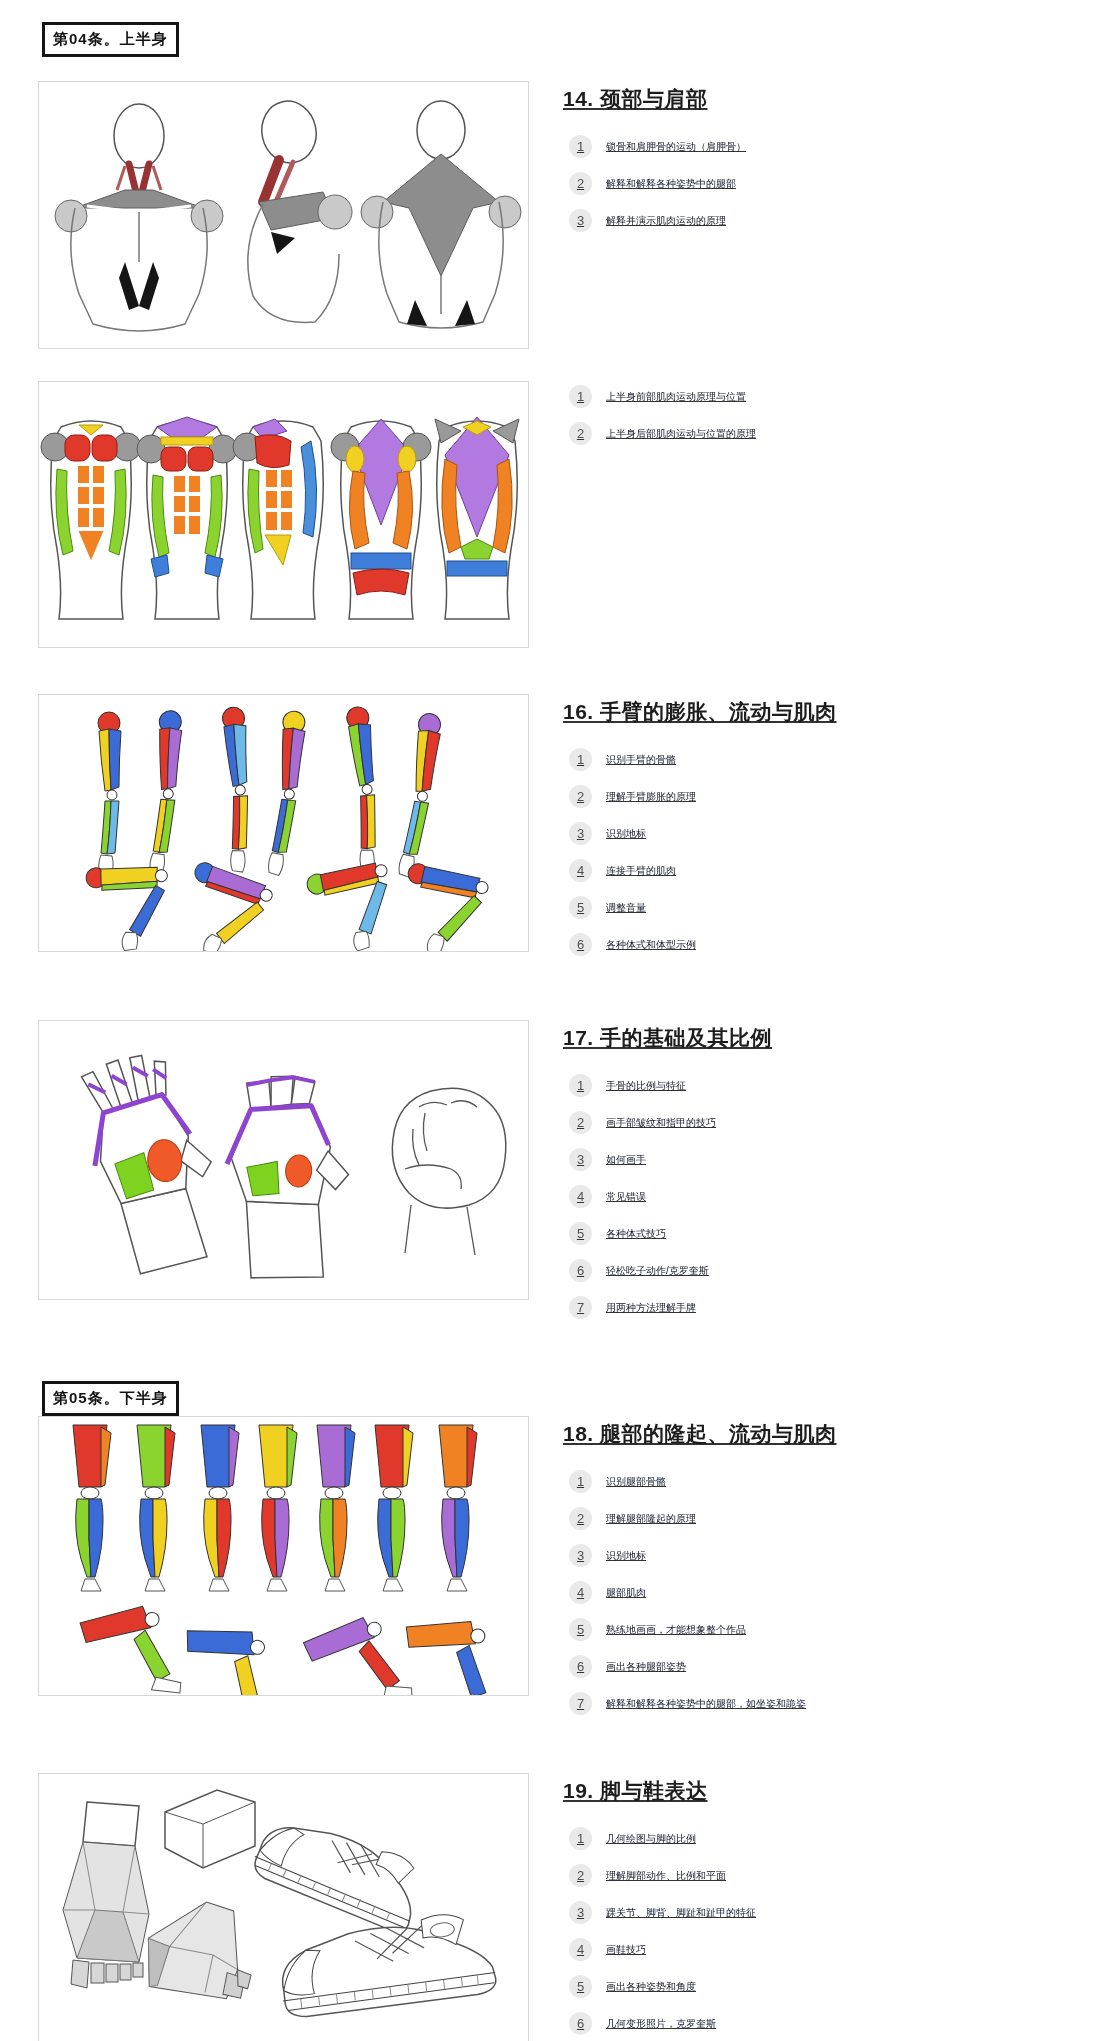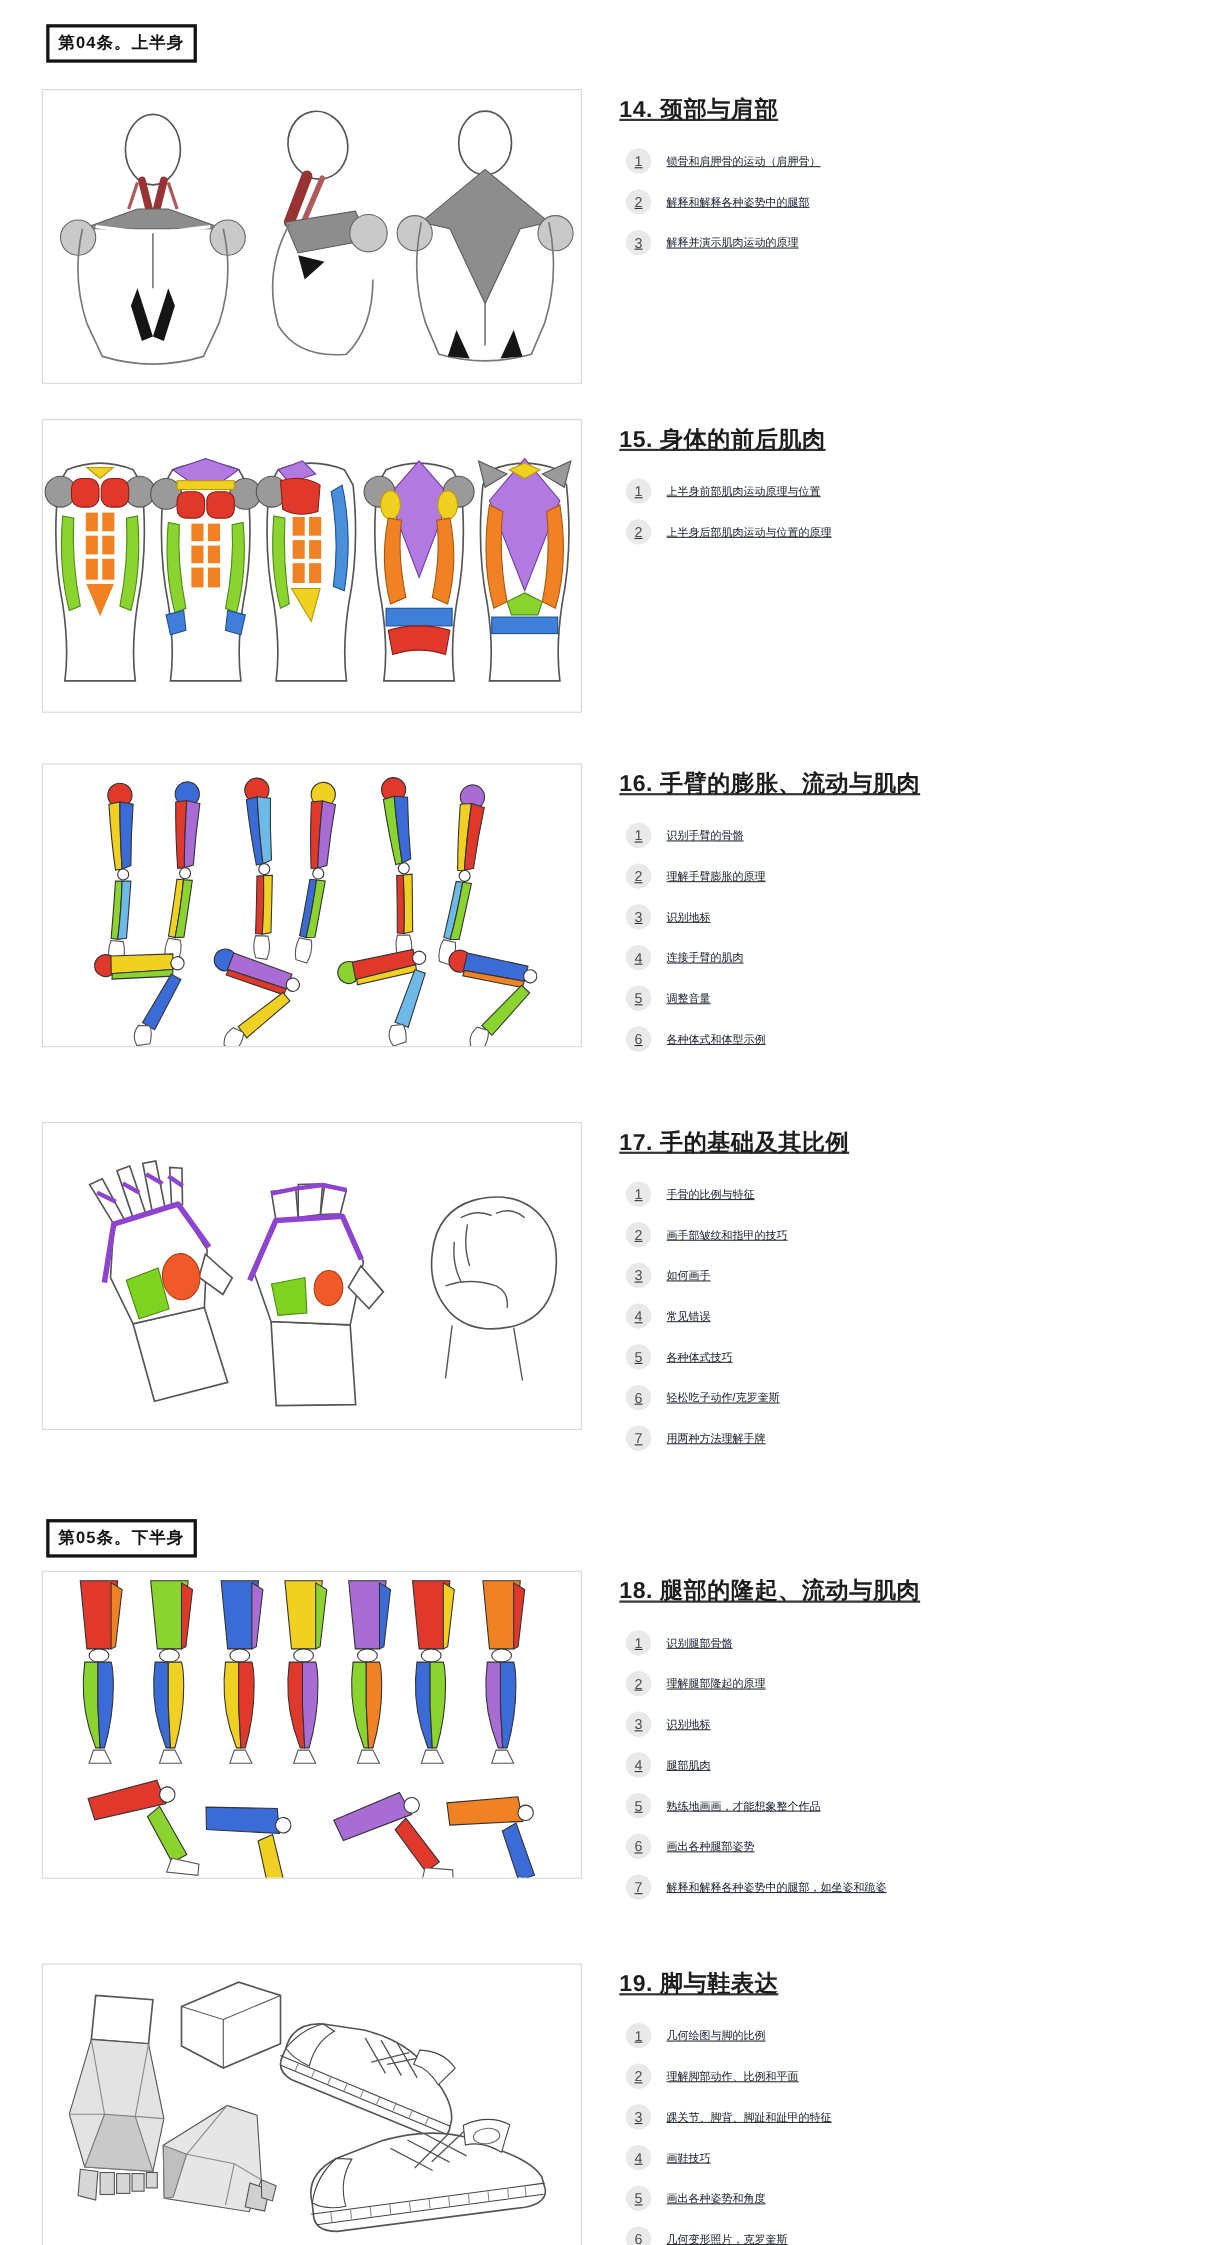--- a/index.html
+++ b/index.html
@@ -1,19 +1,19 @@
 <!DOCTYPE html>
 <html><head>
 <meta charset="utf-8">
 <style>
   html,body{margin:0;padding:0;background:#fff;}
   body{width:1100px;font-family:"Liberation Sans","DejaVu Sans",sans-serif;color:#333;}
   .page{padding:22px 0 26px 38px;width:1062px;}
   .badge{display:inline-block;border:3px solid #141414;padding:5px 8px;font-size:15px;font-weight:bold;color:#141414;margin:0 0 24px 4px;letter-spacing:1px;background:#fff;}
-  .badge.second{margin-top:2px;margin-bottom:12px;}
+  .badge.second{margin-top:2px;margin-bottom:0;}
   .row{display:flex;align-items:flex-start;}
   .row.r14{margin-bottom:32px;}
   .row.r15{margin-bottom:46px;}
   .row.r16{margin-bottom:50px;}
   .row.r17{margin-bottom:46px;}
   .row.r18{margin-bottom:44px;}
   .imgbox{width:491px;border:1px solid #d7d7d7;background:#fff;flex:none;box-sizing:border-box;overflow:hidden;}
   .imgbox svg{display:block;}
   .textcol{margin-left:34px;padding-top:4px;width:505px;text-decoration:underline;}
   .sec-title{font-size:21px;font-weight:bold;color:#1d1d1d;margin:0 0 22px 0;letter-spacing:.5px;}
@@ -178,21 +178,20 @@
           <path d="M42,10 L10,48 L42,130 L74,48 Z" fill="#b27ae0" stroke="#6e3fa0"></path>
           <path d="M10,52 Q2,104 14,146 L26,140 Q18,100 22,58 Z" fill="#f08224" stroke="#a85510"></path>
           <path d="M74,52 Q82,104 70,146 L58,140 Q66,100 62,58 Z" fill="#f08224" stroke="#a85510"></path>
           <path d="M26,140 L42,132 L58,140 L54,152 L30,152 Z" fill="#8bd430" stroke="#4d8a10"></path>
           <rect x="12" y="154" width="60" height="15" fill="#3f7fd9" stroke="#1d4f96"></rect>
           <path d="M28,20 L42,14 L56,20 L42,28 Z" fill="#f0d020" stroke="#b89a10"></path>
         </g>
       </svg>
     </div>
     <div class="textcol">
-      <h2 class="sec-title">15. 身体的前后肌肉</h2>
       <ul class="items">
           <li class="item">
             <span class="num">1</span>
             <span class="item-text">上半身前部肌肉运动原理与位置</span>
           </li>
           <li class="item">
             <span class="num">2</span>
             <span class="item-text">上半身后部肌肉运动与位置的原理</span>
           </li>
         </ul>

